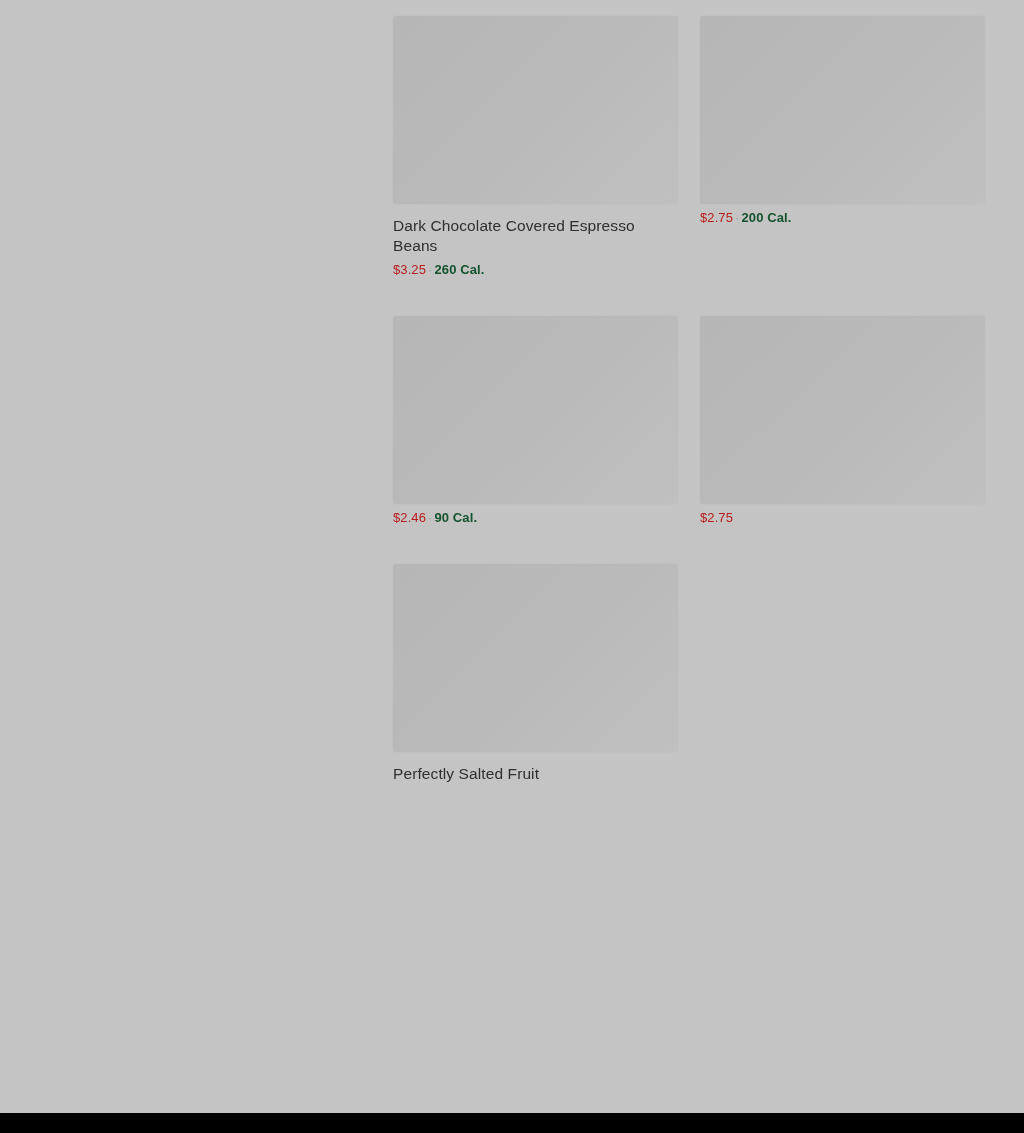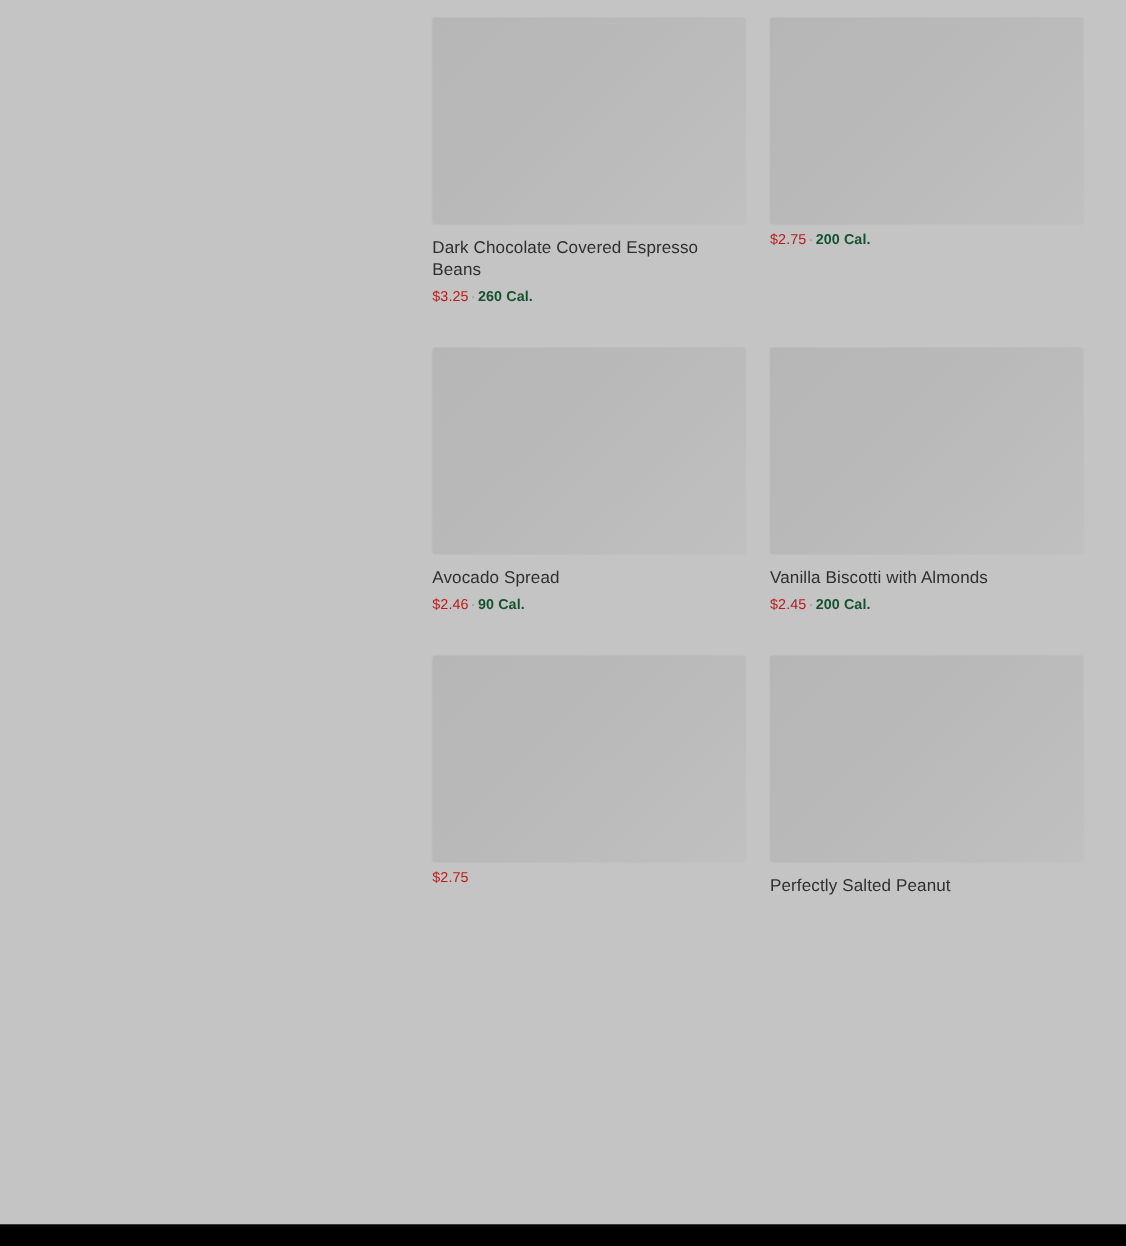--- a/index.html
+++ b/index.html
@@ -120,45 +120,33 @@
     </div>
   </div>
       <div class="item-card">
     <div class="item-thumb"></div>
     <div class="item-meta">
       <span class="item-price">$2.75</span><span class="meta-sep">·</span><span class="item-calories">200 Cal.</span>
     </div>
   </div>
       <div class="item-card">
     <div class="item-thumb"></div>
-    <div class="item-title">
-      <span>Avocado Spread</span><span></span>
-    </div>
     <div class="item-meta">
       <span class="item-price">$2.46</span><span class="meta-sep">·</span><span class="item-calories">90 Cal.</span>
-    </div>
-  </div>
-      <div class="item-card">
-    <div class="item-thumb"></div>
-    <div class="item-title">
-      <span>Vanilla Biscotti with Almonds</span><span></span>
-    </div>
-    <div class="item-meta">
-      <span class="item-price">$2.45</span><span class="meta-sep">·</span><span class="item-calories">200 Cal.</span>
     </div>
   </div>
       <div class="item-card">
     <div class="item-thumb"></div>
     <div class="item-meta">
       <span class="item-price">$2.75</span>
     </div>
   </div>
       <div class="item-card">
     <div class="item-thumb"></div>
     <div class="item-title">
-      <span>Perfectly Salted Peanut</span><span></span>
+      <span>Perfectly Salted Fruit</span><span></span>
     </div>
 
   </div>
     </div>
 </div>
 
 <div id="bottom-bar"></div>
 
 </body></html>

